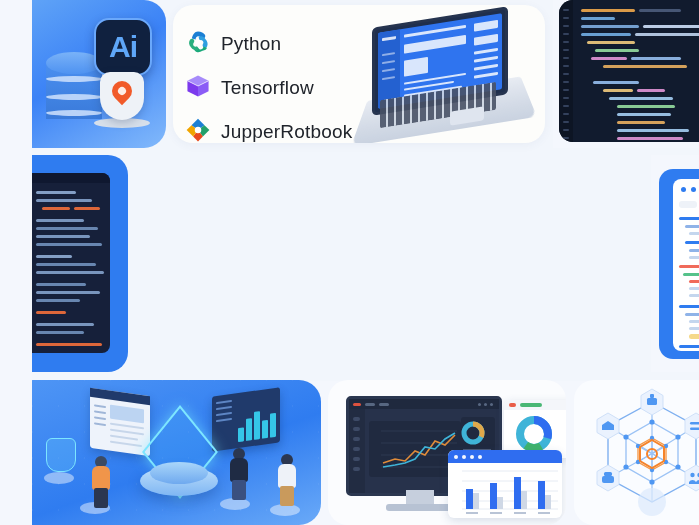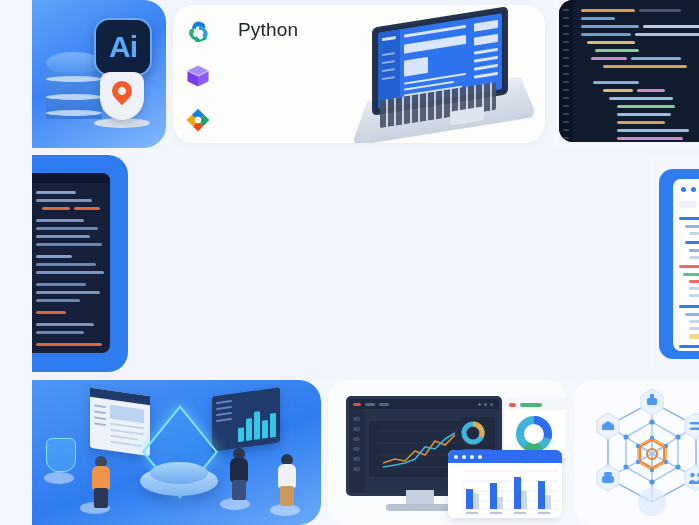--- a/index.html
+++ b/index.html
@@ -34,21 +34,21 @@
   .pin{position:absolute;left:12px;top:9px;width:20px;height:20px;border-radius:50% 50% 50% 0;
        transform:rotate(-45deg);background:#f15a29;}
   .pin:after{content:"";position:absolute;left:6px;top:6px;width:8px;height:8px;border-radius:50%;background:#fdece5;}
   .pin-base{position:absolute;left:62px;top:118px;width:56px;height:10px;border-radius:50%;
             background:#d7dfea;}
   .wire{position:absolute;background:#cfe0f8;}
 
   #p-tools{left:141px;top:5px;width:372px;height:138px;background:#fdfdfb;border-radius:20px;
            box-shadow:0 2px 10px rgba(60,90,140,.06);}
   .tool-list{position:absolute;left:12px;top:14px;}
-  .tool-row{display:flex;align-items:flex-start;height:36px;margin-bottom:8px;gap:17px;}
+  .tool-row{display:flex;align-items:flex-end;height:36px;margin-bottom:8px;}
   .tool-ico{width:26px;height:26px;margin-right:10px;flex:0 0 26px;}
   .tool-label{font-size:19px;color:#20242b;letter-spacing:.2px;}
   .laptop{position:absolute;right:6px;top:8px;width:185px;height:125px;}
   .lt-screen{position:absolute;left:18px;top:4px;width:130px;height:82px;
              background:#1f2f4d;border-radius:5px;transform:skewY(-9deg);
              border:3px solid #26344f;}
   .lt-inner{position:absolute;left:3px;top:3px;right:3px;bottom:3px;background:#2f74ef;border-radius:2px;overflow:hidden;}
   .lt-side{position:absolute;left:0;top:0;width:22px;height:100%;background:#2461d0;}
   .lt-bar{position:absolute;background:rgba(255,255,255,.82);border-radius:1px;}
   .lt-base{position:absolute;left:6px;top:72px;width:168px;height:46px;
@@ -178,32 +178,34 @@
 
       <div class="tool-row">
         <span class="tool-ico">
           <svg viewBox="0 0 32 32" width="26" height="26">
             <path d="M16 3 29 9.5 16 16 3 9.5z" fill="#a78bfa"></path>
             <path d="M3 9.5 16 16v13L3 22.5z" fill="#7c3aed"></path>
             <path d="M29 9.5 16 16v13l13-6.5z" fill="#8b5cf6"></path>
             <path d="M3 9.5 16 16 29 9.5" fill="none" stroke="#ede9fe" stroke-width="1"></path>
           </svg>
         </span>
+        <span class="tool-label">Tensorflow</span>
       </div>
 
       <div class="tool-row">
         <span class="tool-ico">
           <svg viewBox="0 0 32 32" width="26" height="26">
             <path d="M16 2 24 10 16 16 8 10z" fill="#1b7fd4"></path>
             <path d="M24 10 30 16 22 24 16 16z" fill="#22a06b"></path>
             <path d="M16 16 22 24 16 30 10 24z" fill="#e8491d"></path>
             <path d="M8 10 16 16 10 24 2 16z" fill="#f0a500"></path>
             <circle cx="16" cy="16" r="4" fill="#ffffff"></circle>
           </svg>
         </span>
+        <span class="tool-label">JupperRotbook</span>
       </div>
     </div>
 
     <div class="laptop">
       <div class="lt-base"></div>
       <div class="lt-screen">
         <div class="lt-inner">
           <div class="lt-side"></div>
           <div class="lt-bar" style="left:4px;top:6px;width:14px;height:3px;"></div>
           <div class="lt-bar" style="left:4px;top:22px;width:13px;height:2px;opacity:.6"></div>

